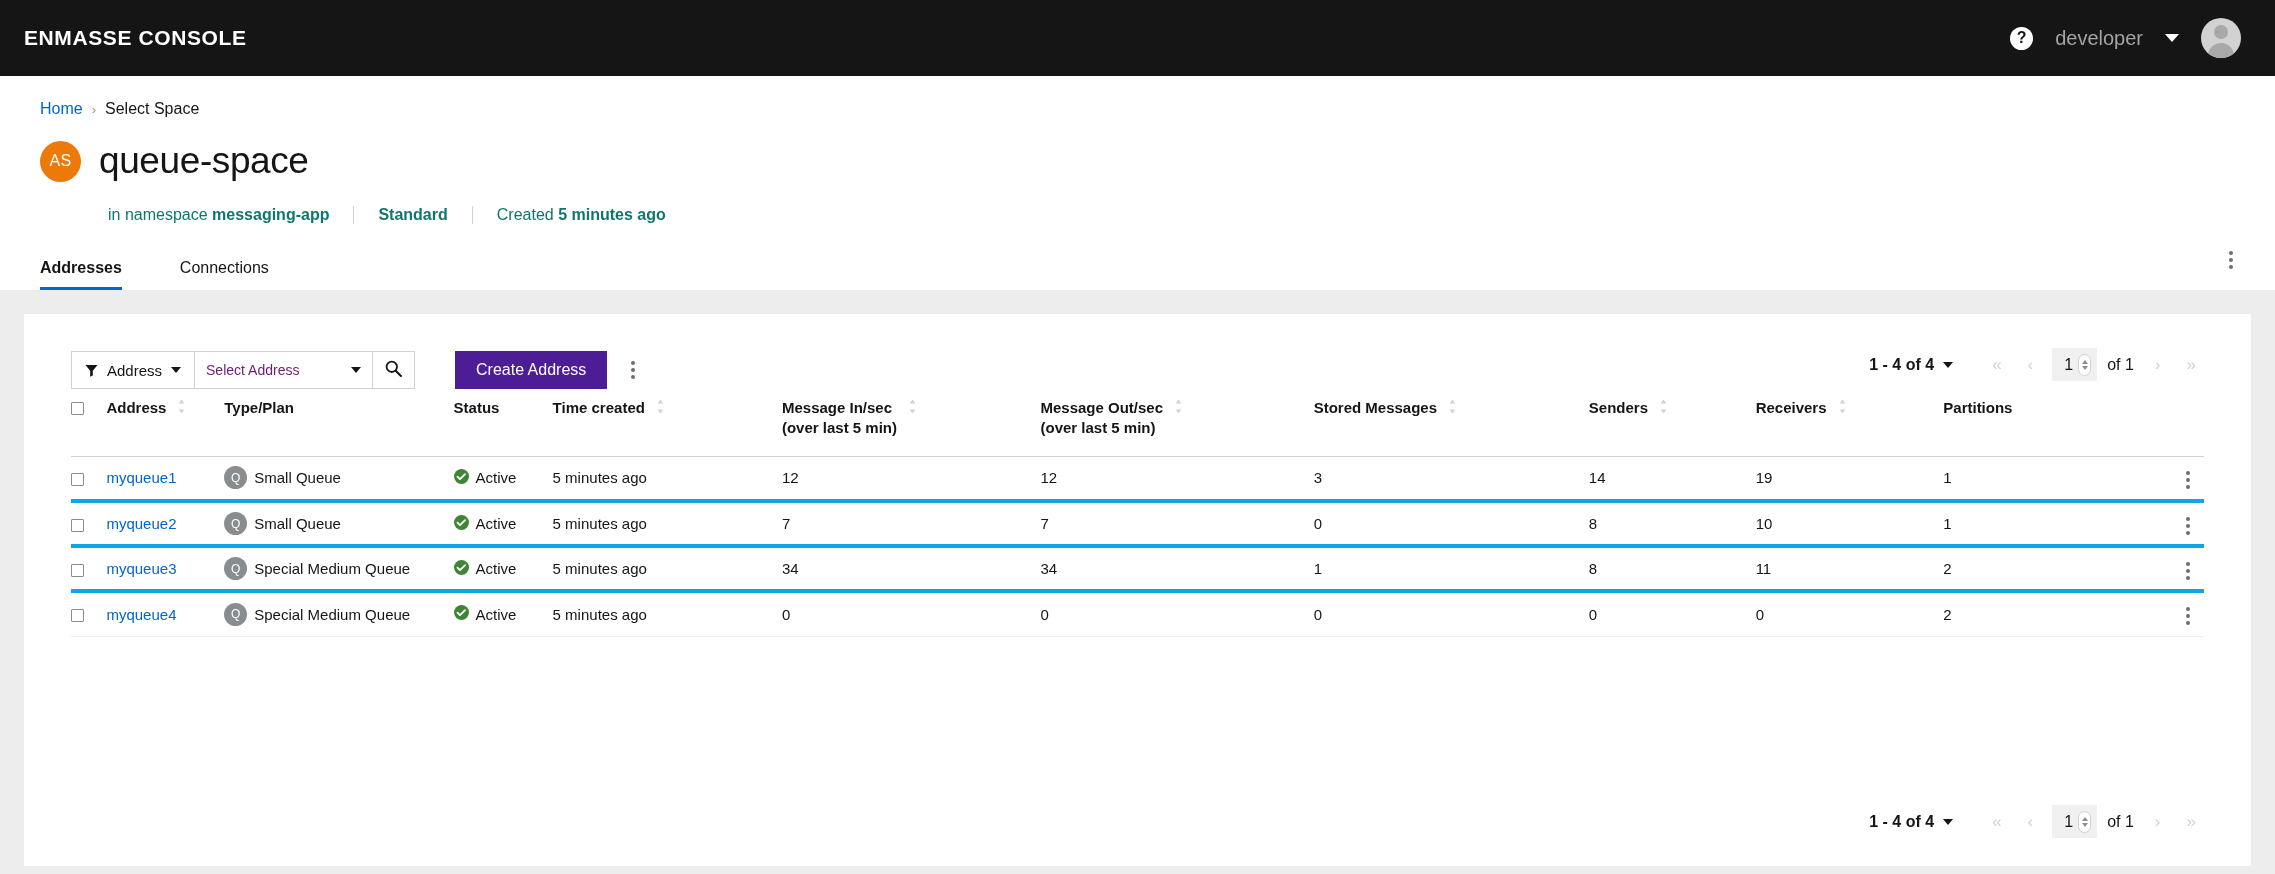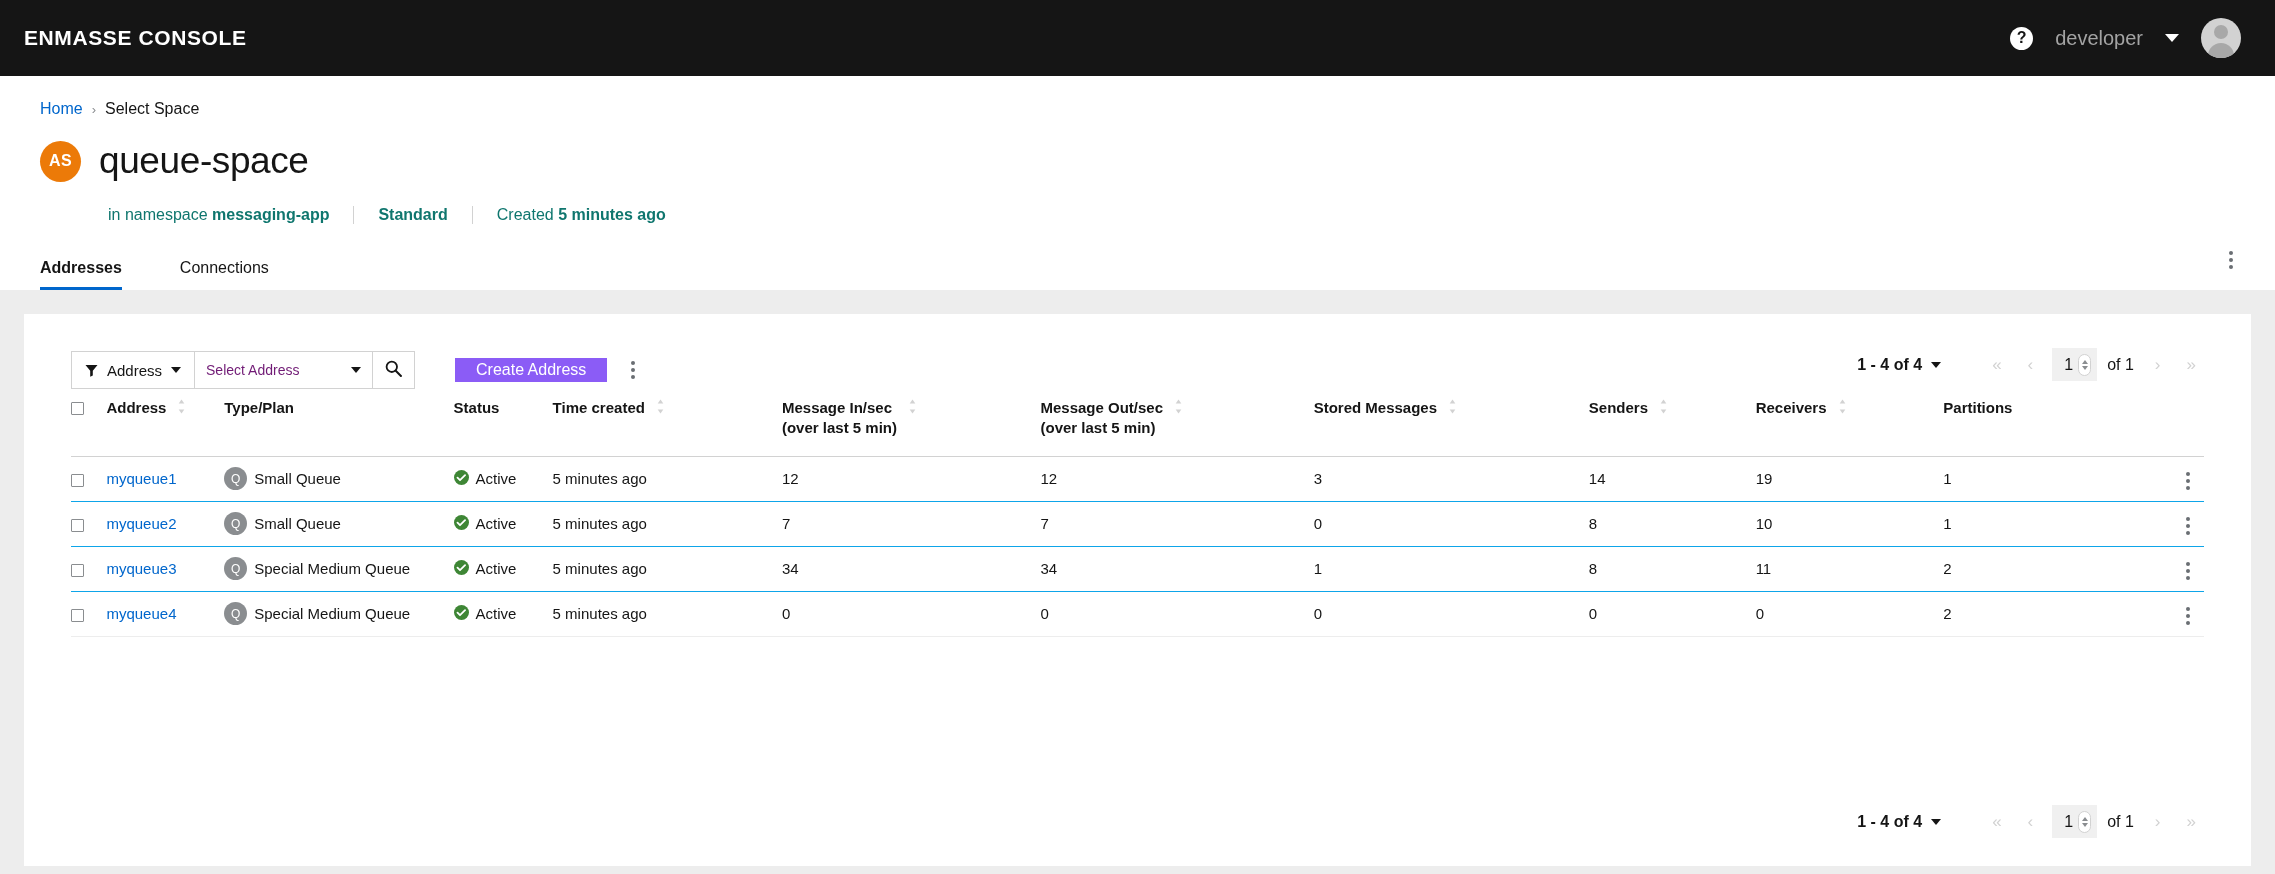--- a/index.html
+++ b/index.html
@@ -100,21 +100,21 @@
     align-items: center;
     gap: 18px;
     margin-top: 22px;
   }
   .as-badge {
     width: 41px; height: 41px;
     border-radius: 50%;
     background: #ec7a08;
     color: #ffffff;
     font-size: 16px;
-    font-weight: bold;
+    font-weight: normal;
     display: flex; align-items: center; justify-content: center;
     letter-spacing: 0.3px;
   }
   .page-title {
     font-size: 37px;
     font-weight: normal;
     letter-spacing: -0.4px;
   }
   .header-kebab {
     position: absolute;
@@ -216,25 +216,25 @@
   .search-btn {
     border: 1px solid #d2d2d2;
     border-left: none;
     background: #ffffff;
     width: 42px;
     display: flex; align-items: center; justify-content: center;
     cursor: pointer;
   }
   .create-btn {
     margin-left: 40px;
-    background: #8b5cf6;
+    background: #4c1d95;
     color: #ffffff;
     font-size: 16px;
     border: none;
-    height: 24px;
+    height: 38px;
     padding: 0 21px;
     cursor: pointer;
     font-family: inherit;
   }
   .kebab {
     display: inline-flex;
     flex-direction: column;
     gap: 3px;
     padding: 6px 10px;
     cursor: pointer;
@@ -244,21 +244,21 @@
     width: 4px; height: 4px;
     background: #6a6e73;
     border-radius: 50%;
   }
   .toolbar .kebab { margin-left: 14px; }
 
   
   .pagination {
     display: flex;
     align-items: center;
-    gap: 12px;
+    gap: 0;
     font-size: 16px;
   }
   .pg-top {
     position: absolute;
     right: 42px;
     top: 34px;
   }
   .pg-bottom {
     position: absolute;
     right: 42px;
@@ -341,21 +341,21 @@
   .th-text { line-height: 1.32; }
   .sort-ico {
     flex: none;
     margin-top: 1px;
   }
   table.addr td {
     font-size: 15px;
     padding: 0;
     height: 45px;
     vertical-align: middle;
-    border-bottom: 1px solid #0ea5e9;
+    border-bottom: 4px solid #0ea5e9;
   }
   table.addr tbody tr:last-child td { border-bottom: 1px solid #ededed; }
   .cb {
     width: 13px; height: 13px;
     border: 1px solid #8a8d90;
     border-radius: 1px;
     background: #ffffff;
     display: inline-block;
     cursor: pointer;
     vertical-align: middle;

